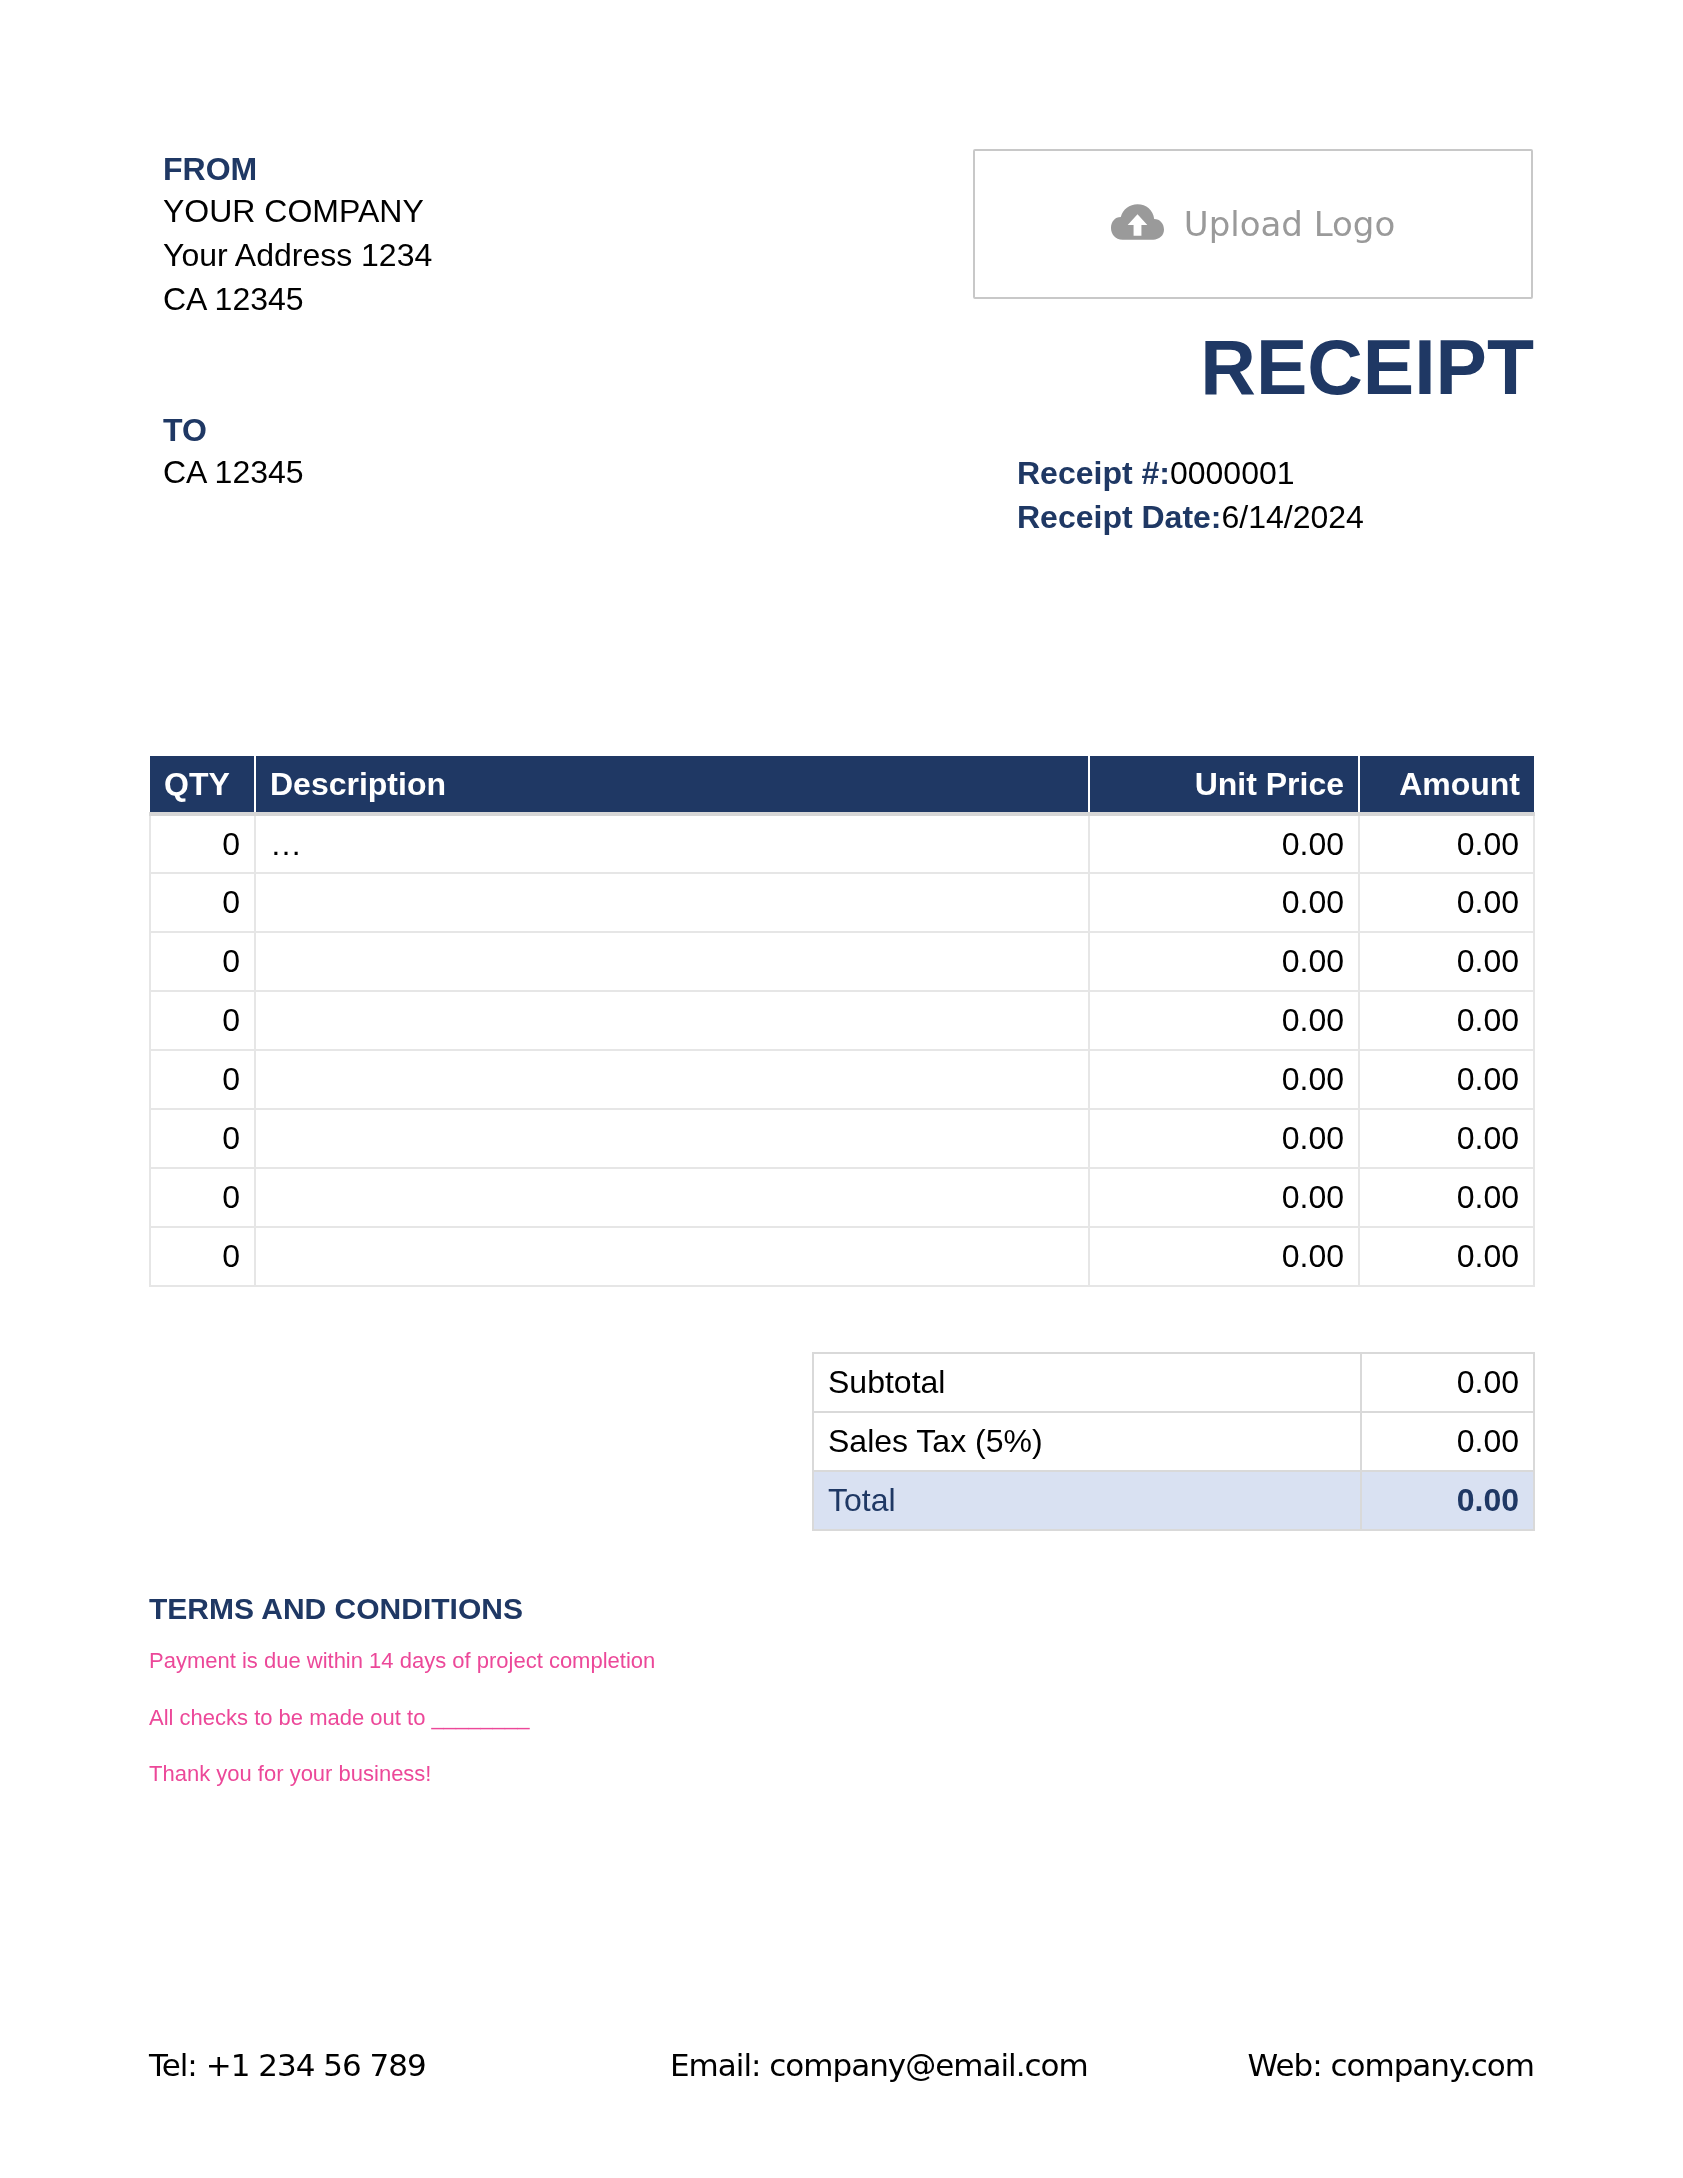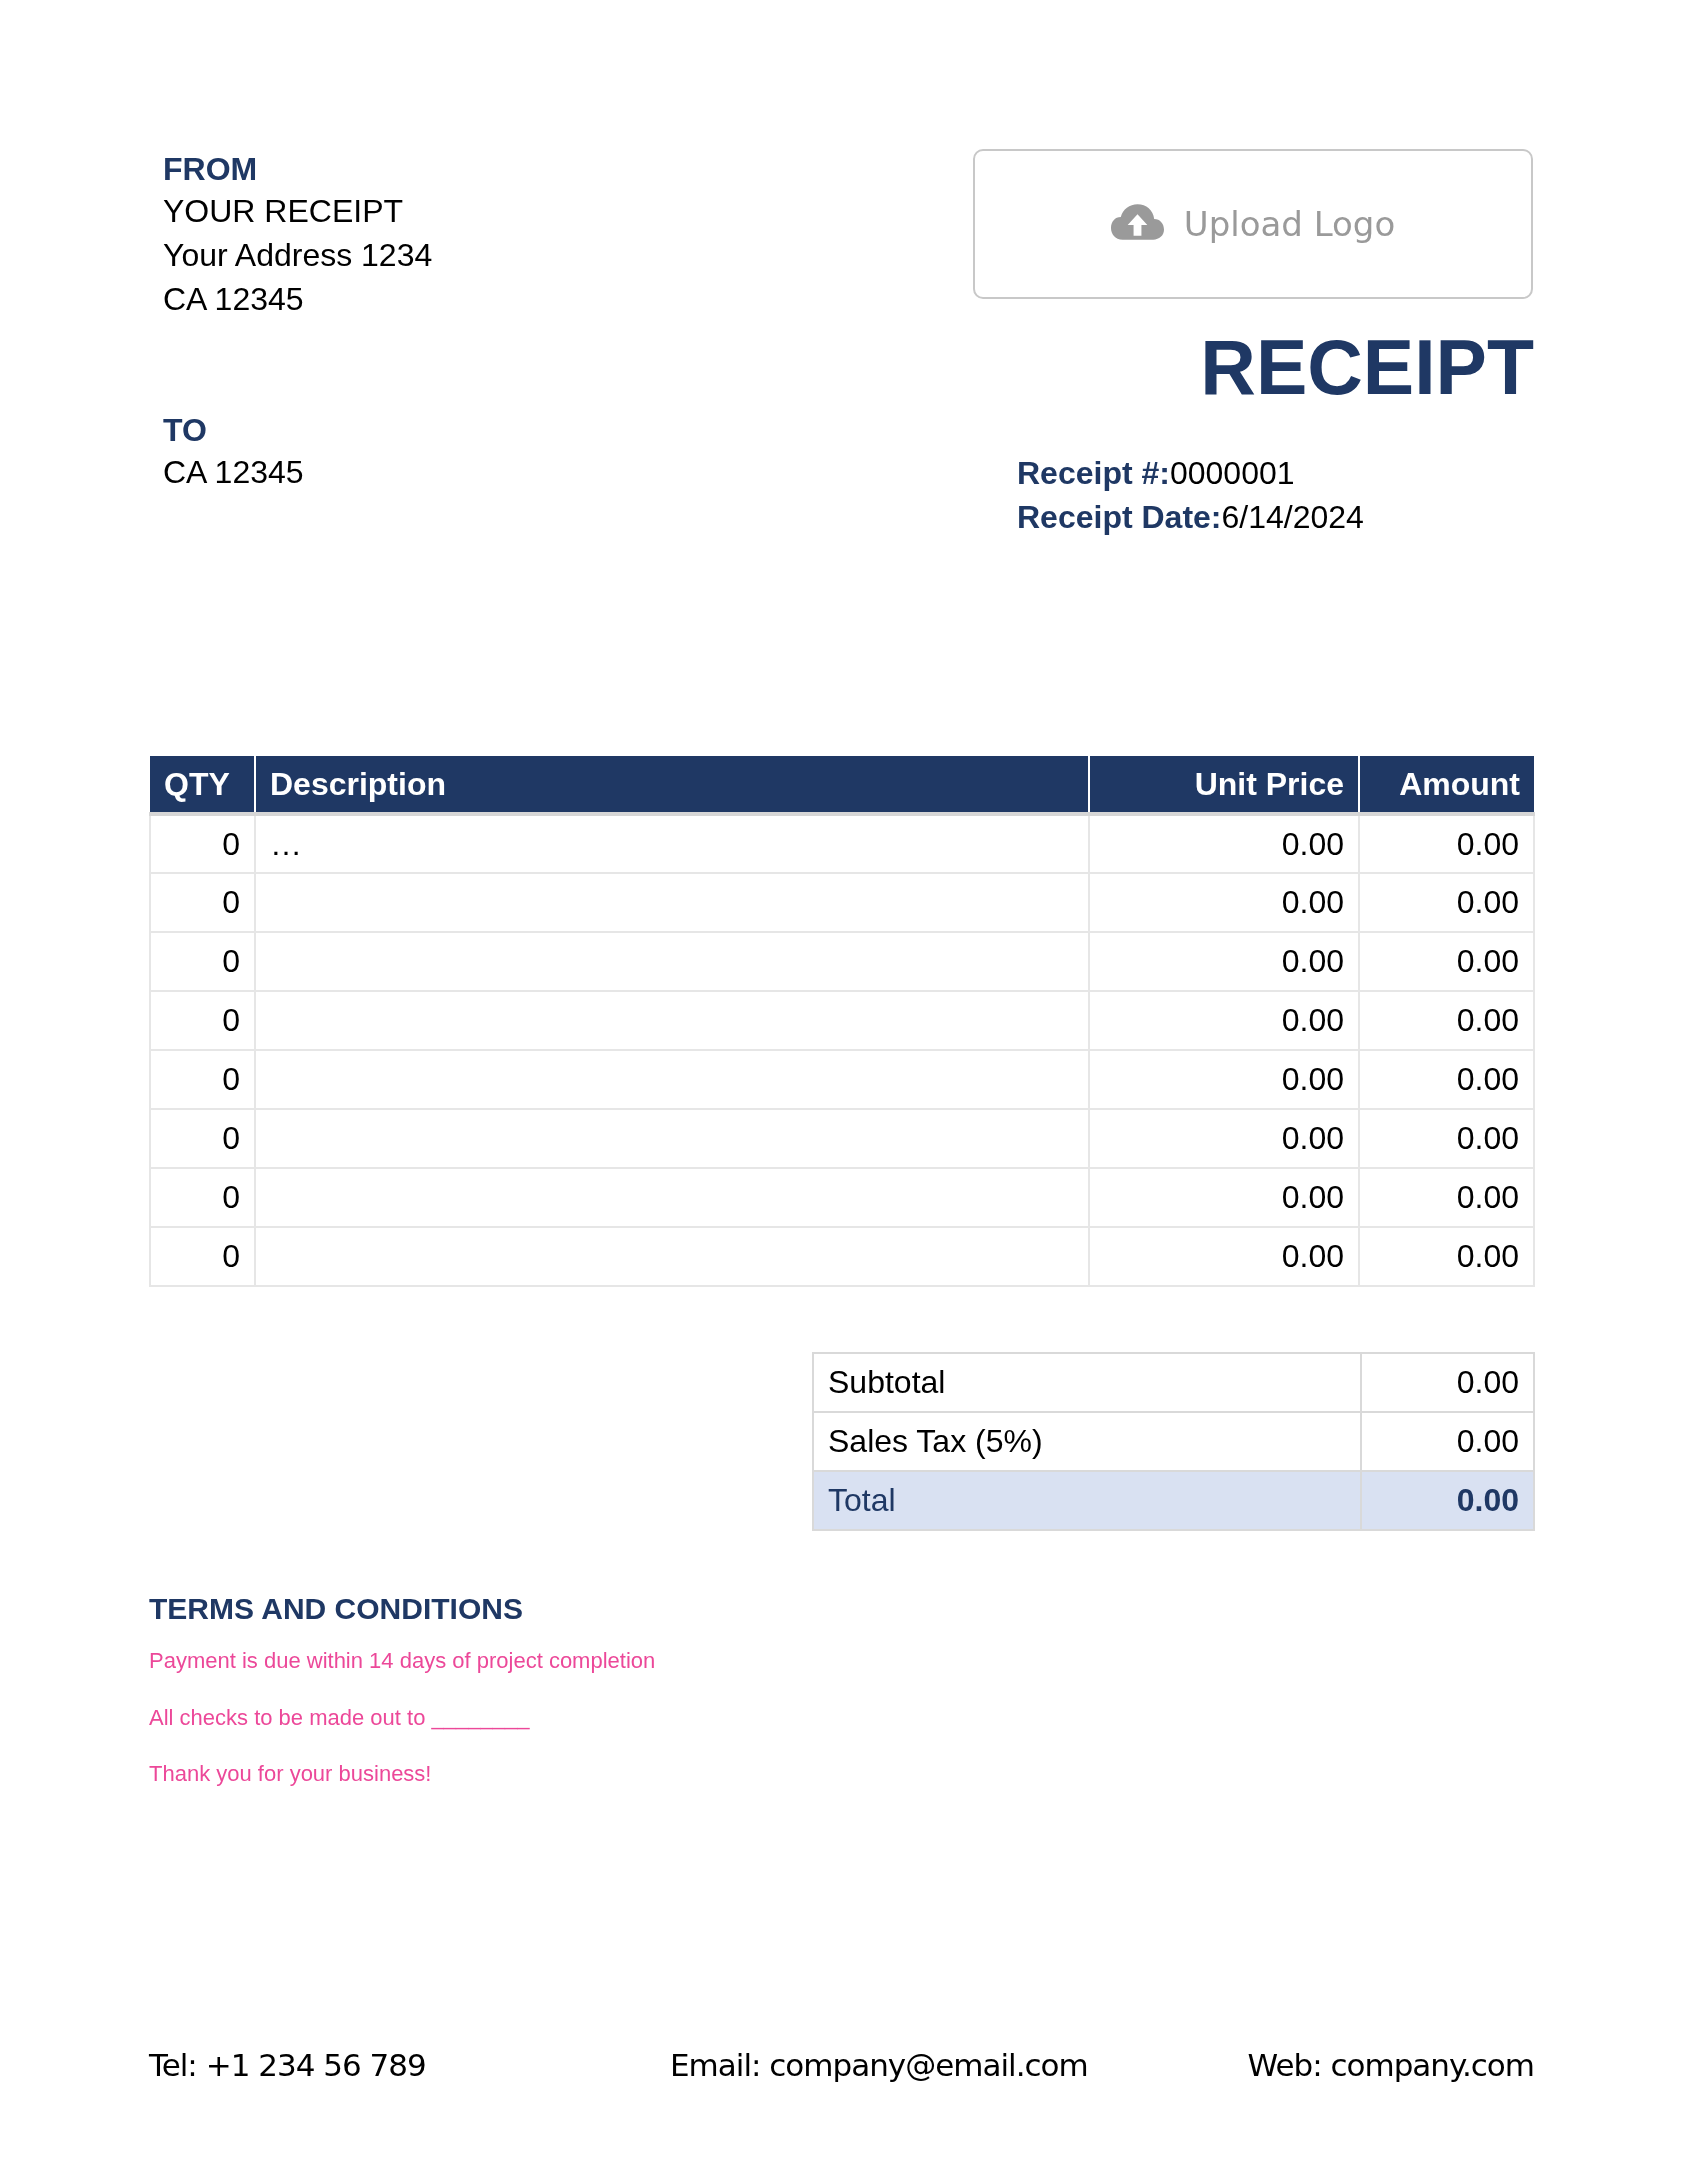--- a/index.html
+++ b/index.html
@@ -1,20 +1,20 @@
 <!DOCTYPE html>
 <html><head>
 <meta charset="utf-8">
 <style>
   html, body { margin:0; padding:0; background:#fff; }
   body { width:1683px; height:2178px; position:relative; font-family:"Liberation Sans", sans-serif; color:#000; overflow:hidden; }
   .abs { position:absolute; }
   .lbl { font-weight:bold; font-size:32px; color:#1f3864; }
   .txt { font-size:32px; line-height:44px; }
-  .logo-box { left:973px; top:149px; width:560px; height:150px; border:2px solid #c8c8c8; border-radius:10px; box-sizing:border-box; display:flex; align-items:center; justify-content:center; gap:20px; background:#fff; }
+  .logo-box { left:973px; top:149px; width:560px; height:150px; border:2px solid #c8c8c8; border-radius:2px; box-sizing:border-box; display:flex; align-items:center; justify-content:center; gap:20px; background:#fff; }
   .logo-text { font-family:"DejaVu Sans", sans-serif; font-size:34px; color:#9a9a9a; }
   .title { right:149px; top:323px; font-size:77px; font-weight:bold; color:#1f3864; line-height:89px; }
   .meta-row { display:flex; justify-content:flex-start; width:503px; font-size:32px; line-height:44px; }
   .meta-row .k { font-weight:bold; color:#1f3864; }
   table { border-collapse:collapse; }
   .items { left:149px; top:756px; width:1386px; }
   .items th { background:#1f3864; color:#fff; font-size:32px; font-weight:bold; height:58px; padding:0 14px; border-right:2px solid #fff; box-sizing:border-box; }
   .items th:last-child { border-right:none; }
   .items td { height:59px; font-size:32px; padding:0 14px; border:2px solid #e6e6e6; box-sizing:border-box; }
   .items tbody tr:first-child td { border-top:4px solid #d6d6d6; }
@@ -25,21 +25,21 @@
   .totals tr.total td.r { font-weight:bold; }
   .terms-h { left:149px; top:1592px; font-size:30px; font-weight:bold; color:#1f3864; }
   .terms-line { left:149px; font-size:22px; color:#ec4899; }
   .footer { top:2047px; font-family:"DejaVu Sans", sans-serif; font-size:31px; color:#000; letter-spacing:-1px; }
 </style>
 </head>
 <body>
 
 <div class="abs" style="left:163px; top:149px;">
   <div class="lbl" style="line-height:40px;">FROM</div>
-  <div class="txt">YOUR RECEIPT</div>
+  <div class="txt">YOUR COMPANY</div>
   <div class="txt">Your Address 1234</div>
   <div class="txt">CA 12345</div>
 </div>
 
 <div class="abs logo-box">
   <span>
     <svg width="53" height="40" viewBox="0 0 54 40">
       <path d="M12 38 C4 38 0 32 0 26 C0 20 4 15 10 15 C12 7 19 2 27 2 C36 2 43 8 44 17 C50 17 54 22 54 28 C54 34 49 38 43 38 Z" fill="#9a9a9a"></path>
       <path d="M27 12 L37 23 L31 23 L31 34 L23 34 L23 23 L17 23 Z" fill="#fff"></path>
     </svg>

